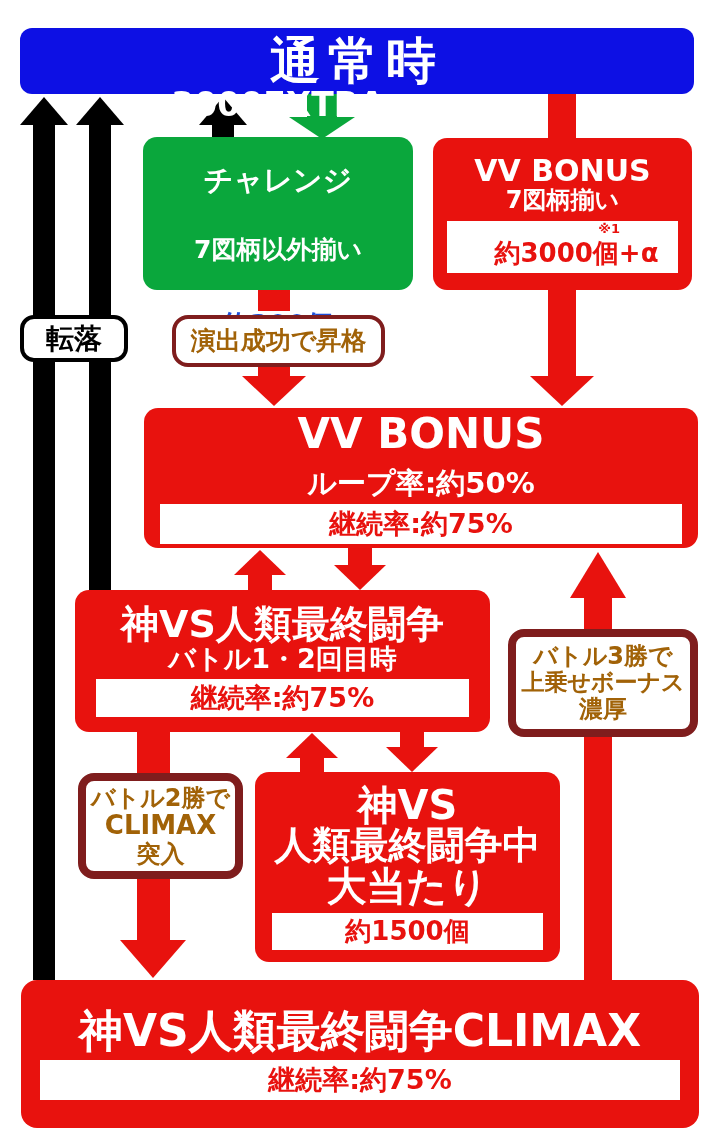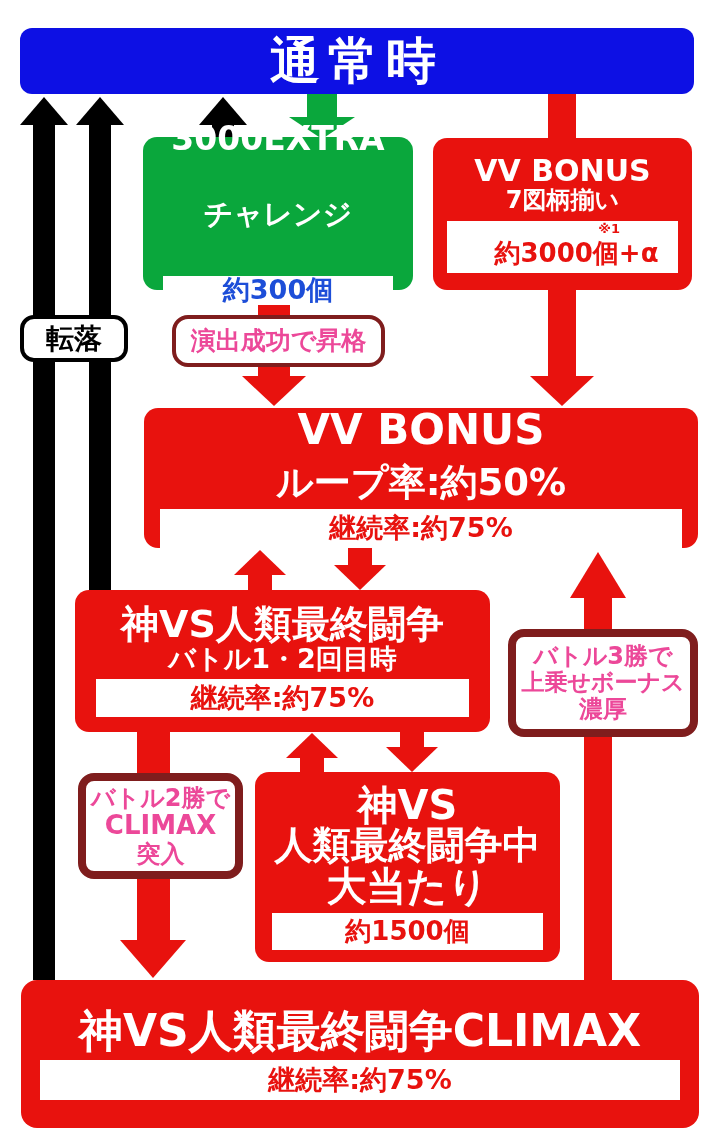--- a/index.html
+++ b/index.html
@@ -21,21 +21,21 @@
   }
   .banner{
     position:absolute;background:#0d10e4;border-radius:12px;color:#ffffff;
     display:flex;align-items:center;justify-content:center;
   }
   
   .callout{
     position:absolute;background:#ffffff;display:flex;flex-direction:column;
     align-items:center;justify-content:center;text-align:center;line-height:1.12;
   }
-  .callout.redline{border:8px solid #7f1d1d;color:#ec4899;border-radius:16px;}
+  .callout.redline{border:8px solid #7f1d1d;color:#a16207;border-radius:16px;}
   .callout.blackline{border:4px solid #000000;color:#000000;border-radius:14px;}
   
   .shaft{position:absolute;}
   .tri{position:absolute;width:0;height:0;}
   .black{background:#000000;}
   .redbar{background:#e8120e;}
 </style>
 </head>
 <body>
 
@@ -103,37 +103,38 @@
     <div class="shaft redbar" style="left:584px;top:596px;width:28px;height:384px;"></div>
   </div>
 
   <div class="banner" style="left:20px;top:28px;width:674px;height:66px;">
     <span style="font-size:50px;letter-spacing:8px;">通常時</span>
   </div>
 
   <div class="box green" style="left:143px;top:137px;width:270px;height:153px;gap:42px;">
     <div style="font-size:33px;">3000EXTRA</div>
     <div style="font-size:29px;">チャレンジ</div>
+    <div style="font-size:25px;">7図柄以外揃い</div>
     <div class="inner" style="width:230px;height:38px;margin-top:5px;">
       <span style="color:#1d4ed8;font-size:27px;">約300個</span>
     </div>
   </div>
 
   <div class="box red" style="left:433px;top:138px;width:259px;height:152px;">
     <div style="font-size:30px;">VV BONUS</div>
     <div style="font-size:24px;margin-top:2px;">7図柄揃い</div>
     <div class="inner" style="width:231px;height:52px;margin-top:8px;">
       <span style="position:absolute;top:1px;right:58px;color:#e8120e;font-size:13px;">※1</span>
       <span style="color:#e8120e;font-size:26px;margin-top:12px;margin-left:28px;">約3000個+α</span>
     </div>
   </div>
 
   <div class="box red" style="left:144px;top:408px;width:554px;height:140px;">
     <div style="font-size:42px;">VV BONUS</div>
-    <div style="font-size:37px;margin-top:12px;">ループ率:約50%</div>
+    <div style="font-size:29px;margin-top:12px;">ループ率:約50%</div>
     <div class="inner" style="width:522px;height:40px;margin-top:6px;">
       <span style="color:#e8120e;font-size:27px;">継続率:約75%</span>
     </div>
   </div>
 
   <div class="box red" style="left:75px;top:590px;width:415px;height:142px;">
     <div style="font-size:38px;">神VS人類最終闘争</div>
     <div style="font-size:27px;">バトル1・2回目時</div>
     <div class="inner" style="width:373px;height:38px;margin-top:6px;">
       <span style="color:#e8120e;font-size:27px;">継続率:約75%</span>

